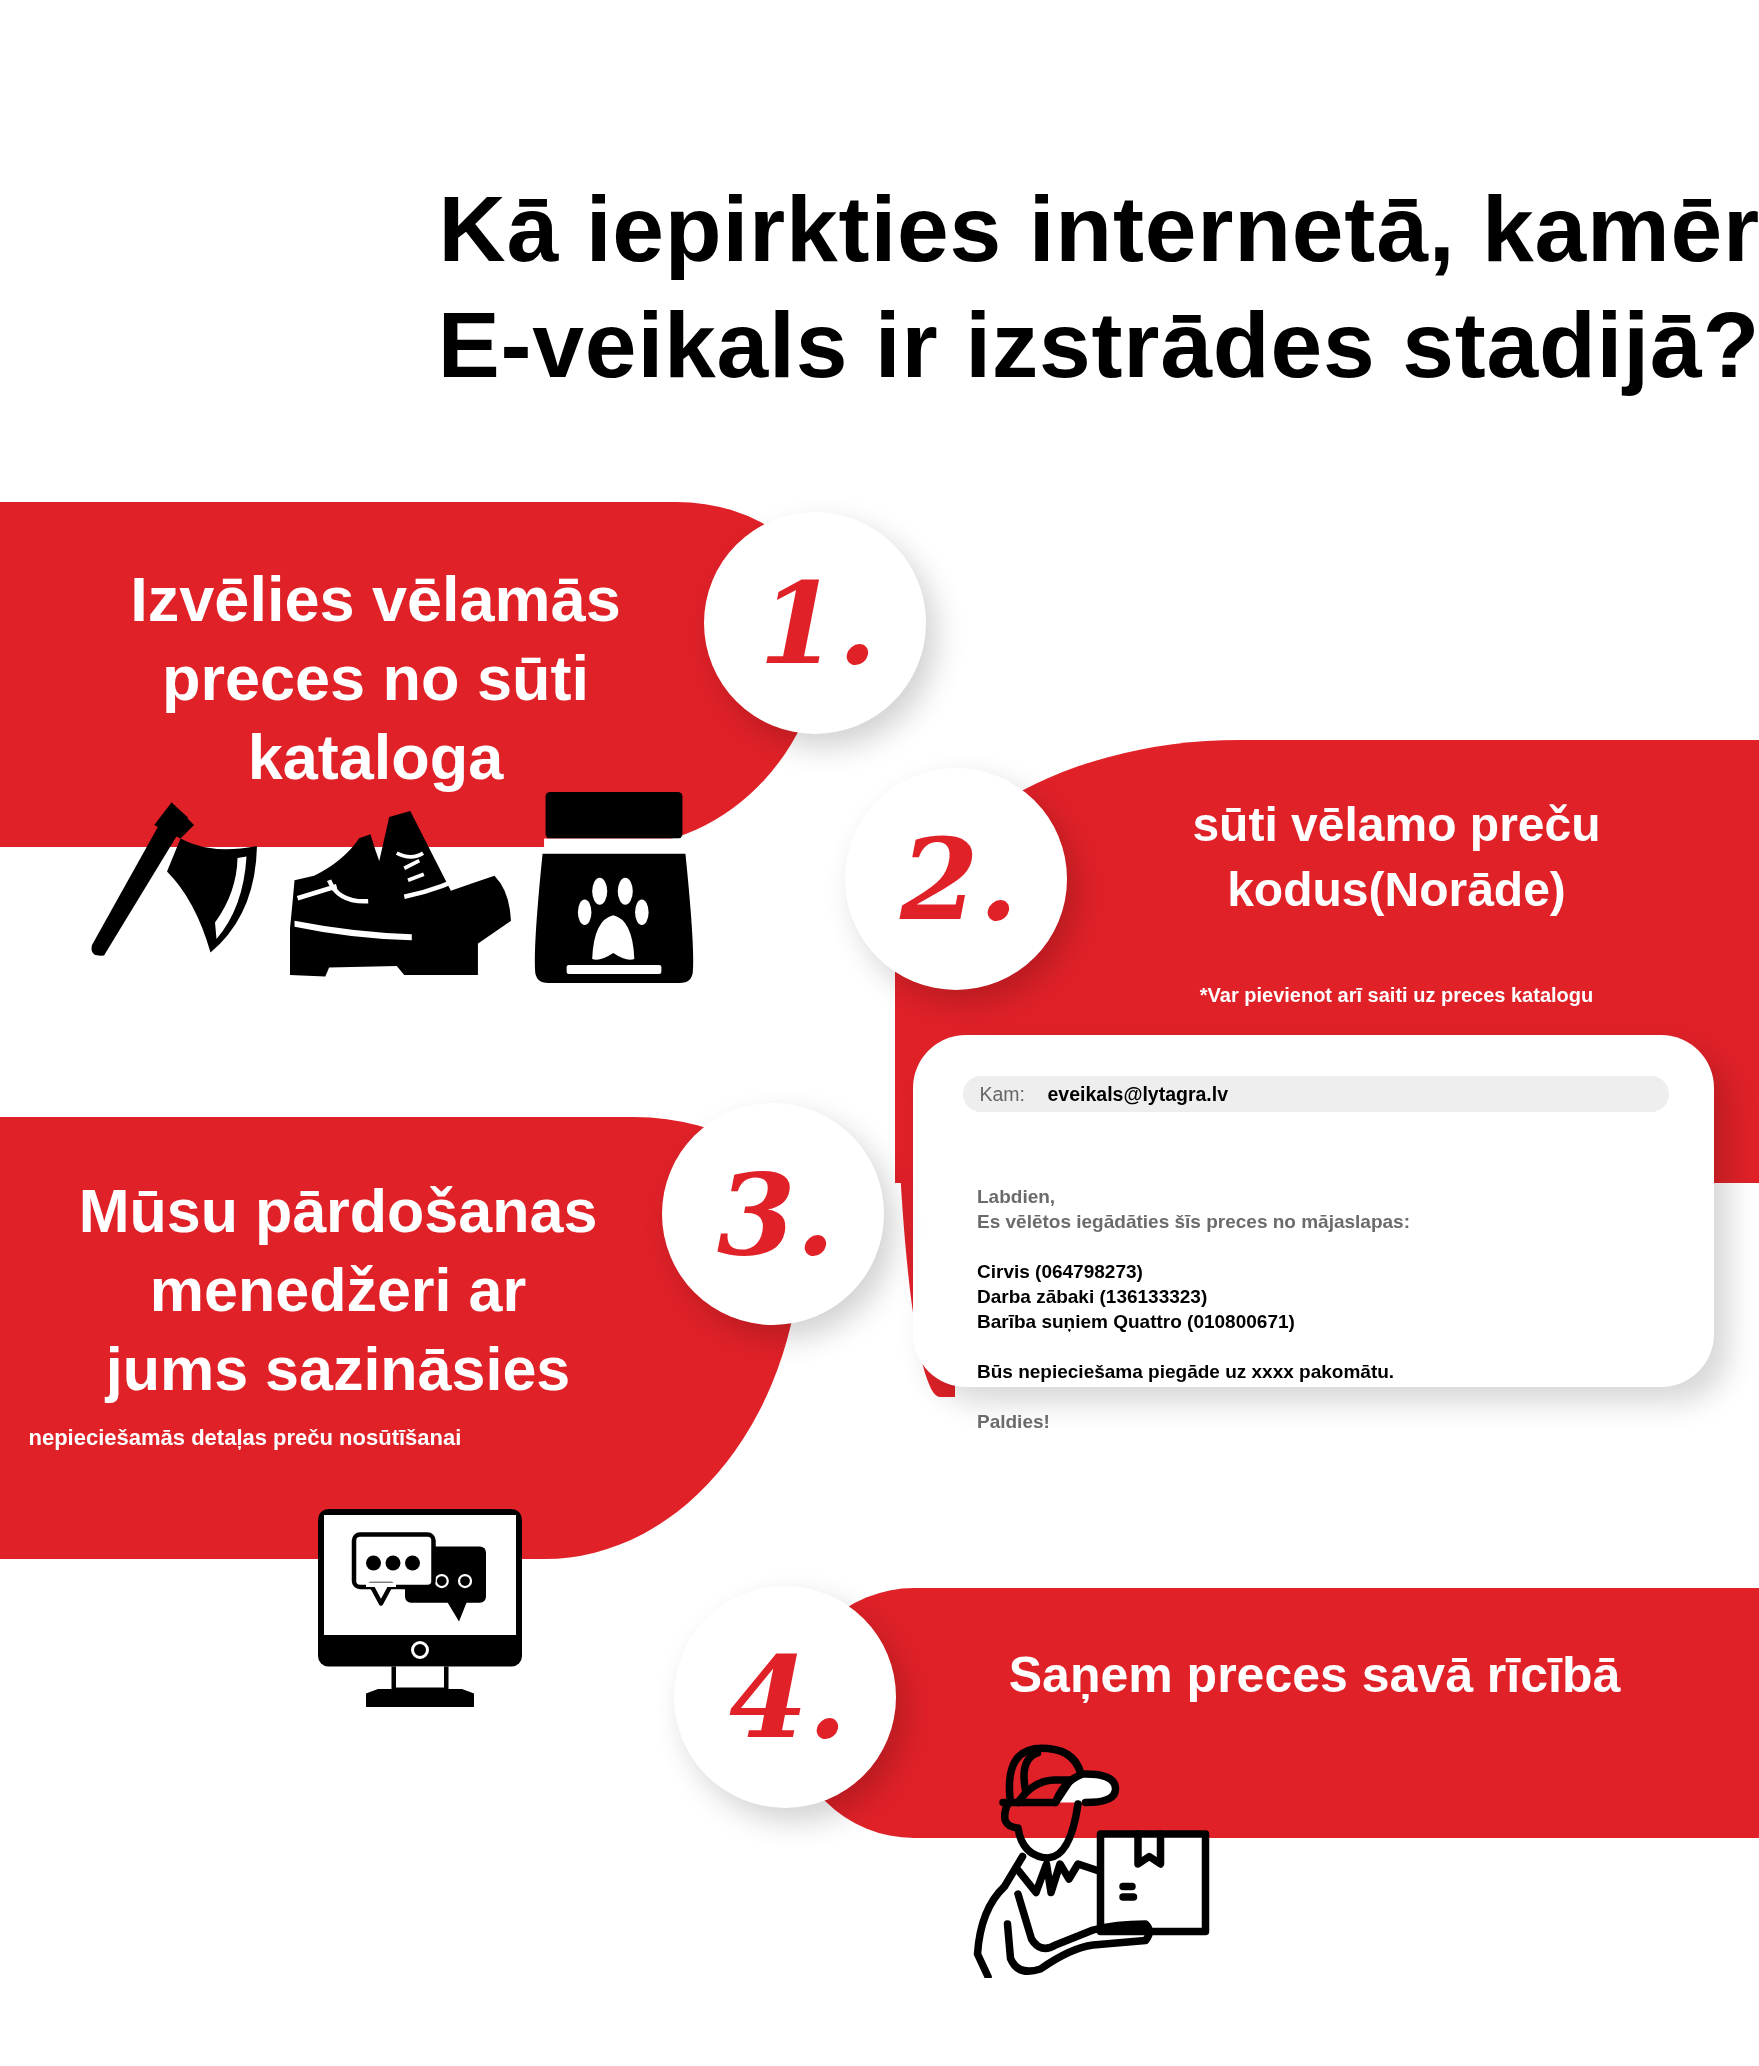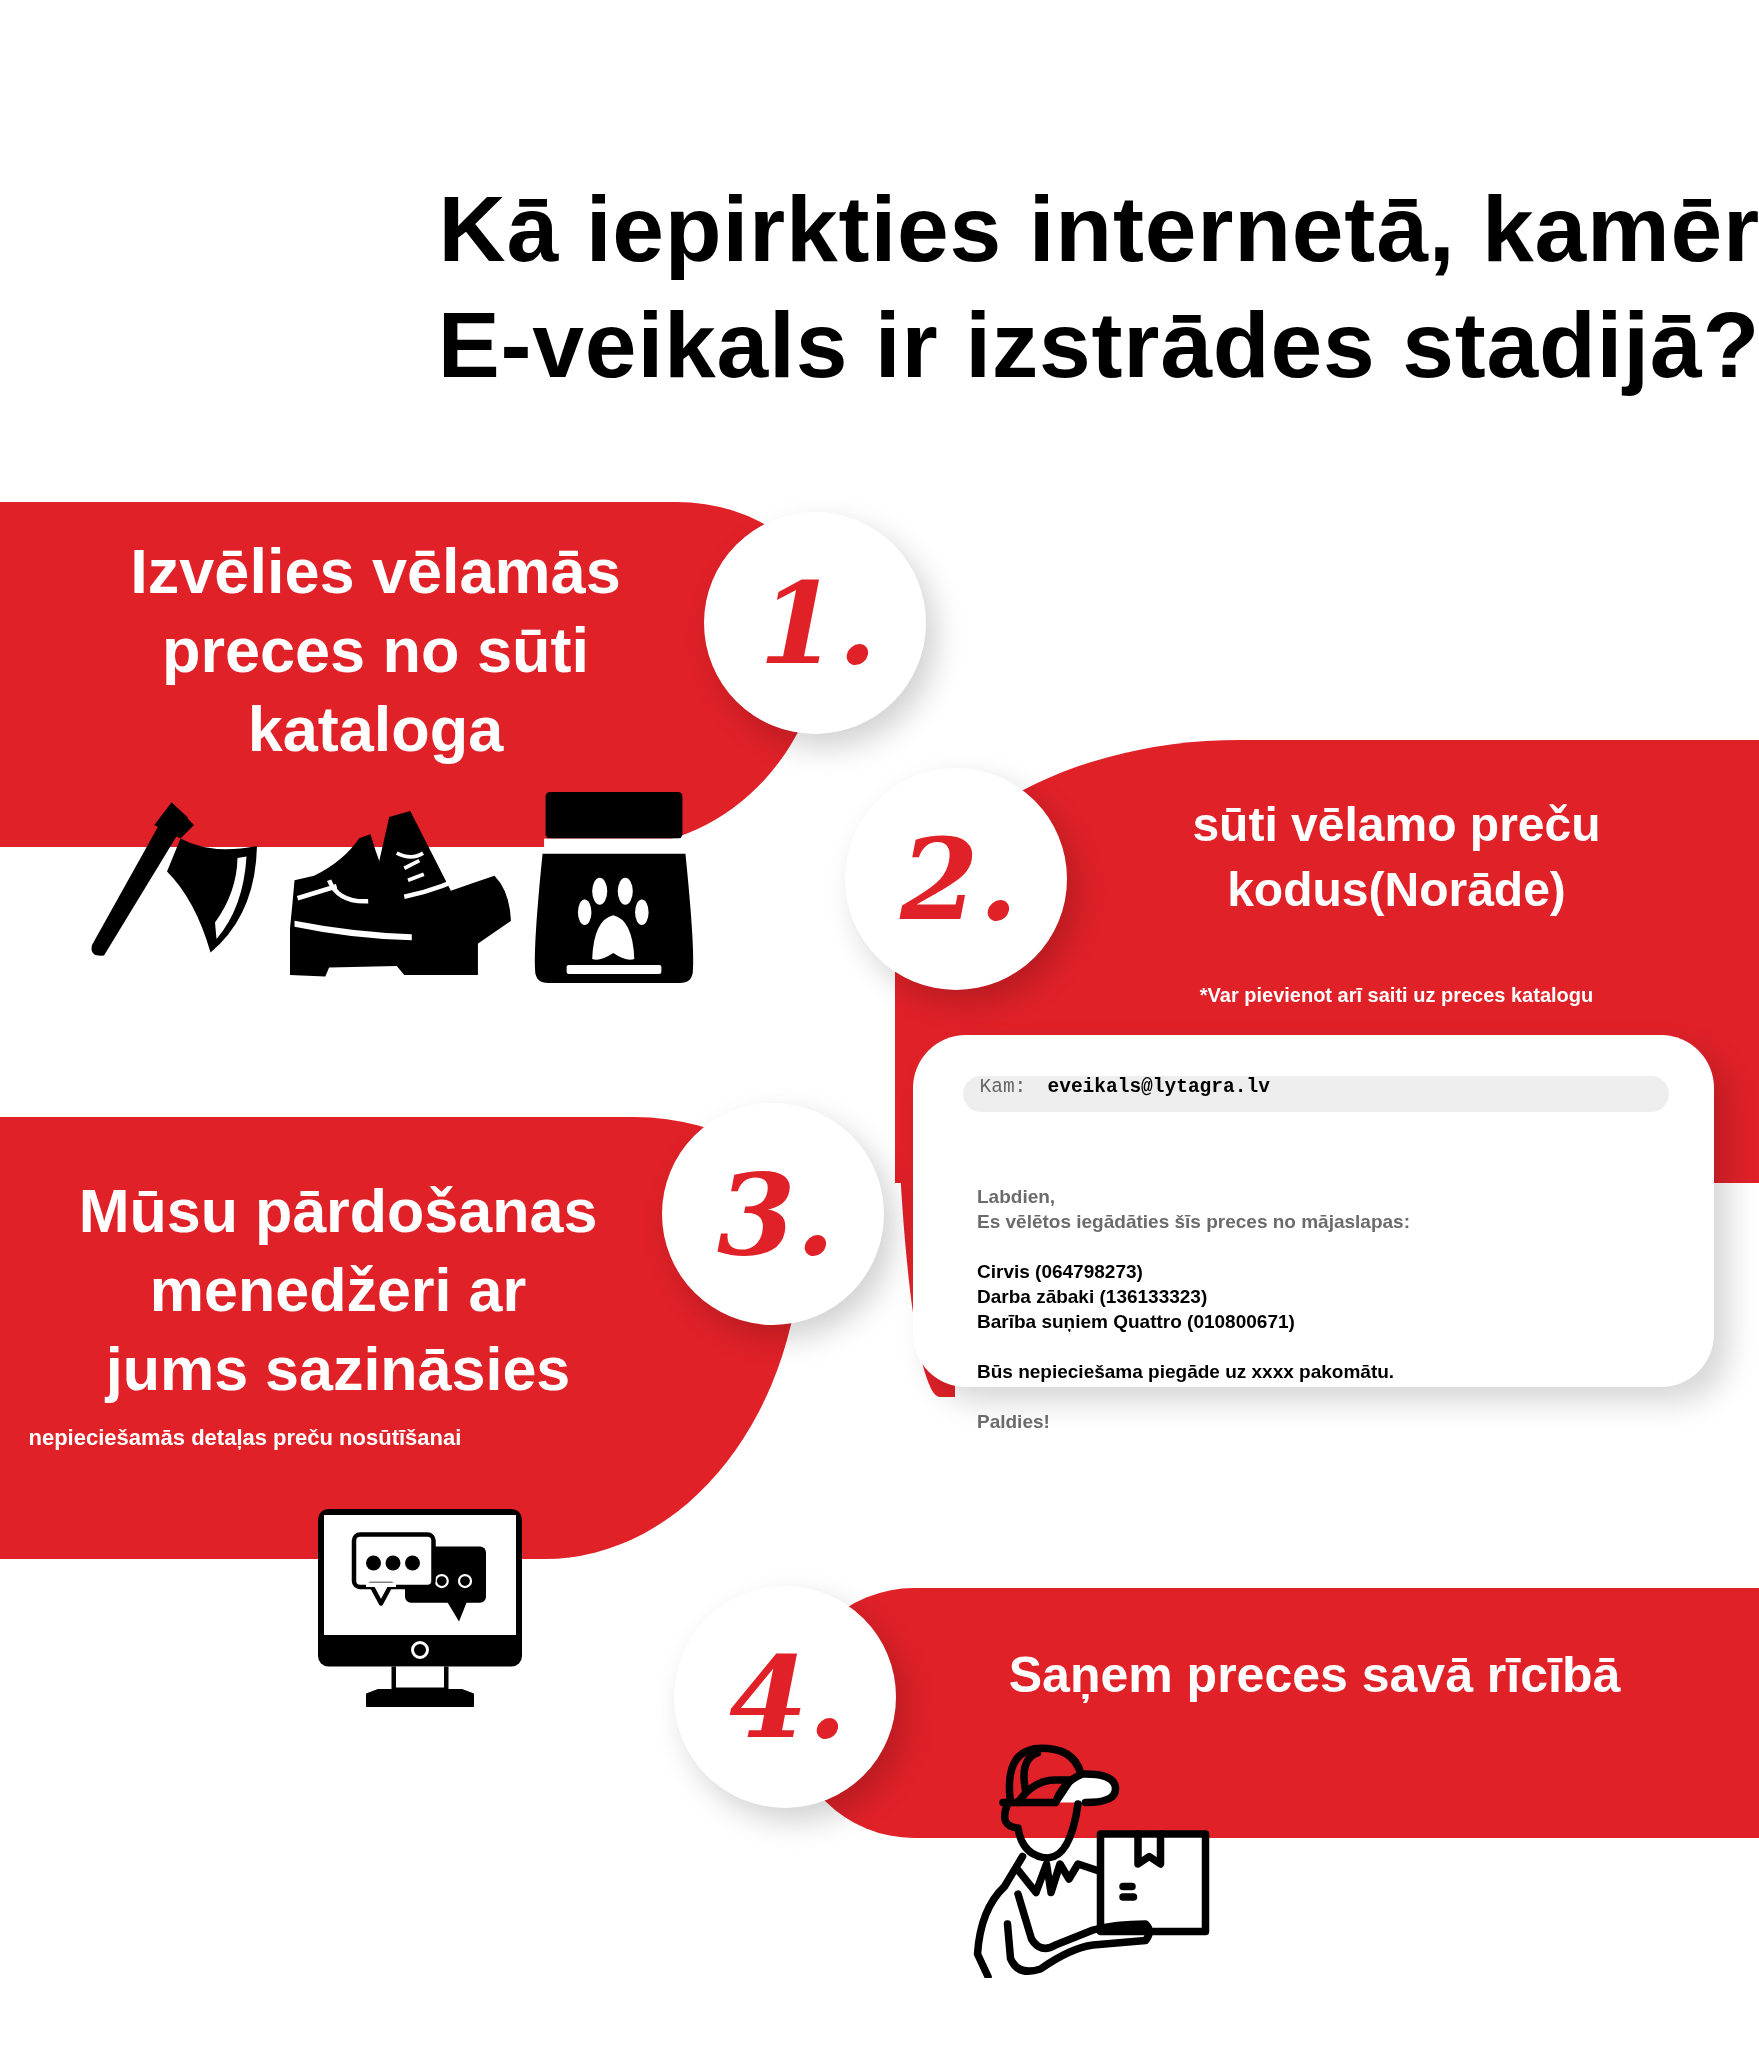--- a/index.html
+++ b/index.html
@@ -9,28 +9,28 @@
   .title div{white-space:nowrap;}
   .red{background:#e02128;}
   .band1{left:0;top:502px;width:826px;height:345px;border-radius:0 225px 315px 0/0 173px 345px 0;}
   .band2{left:895px;top:740px;width:864px;height:443px;border-radius:345px 0 0 0/225px 0 0 0;}
   .band2b{left:895px;top:976px;width:60px;height:421px;background:#e02128;border-radius:0 0 0 45px/0 0 0 421px;}
   .band3{left:0;top:1117px;width:802px;height:442px;border-radius:0 225px 345px 0/0 150px 442px 0;}
   .band4{left:789px;top:1588px;width:971px;height:250px;border-radius:125px 0 0 125px;}
   .circle{width:222px;height:222px;border-radius:50%;background:#fff;box-shadow:10.5px 13.5px 30px rgba(0,0,0,0.18);display:flex;align-items:center;justify-content:center;}
   .num{color:#e02128;font-family:"DejaVu Serif",serif;font-style:italic;font-weight:700;font-size:113px;line-height:1;margin-left:6px;}
   .h-white{color:#fff;font-weight:700;text-align:center;white-space:nowrap;}
-  .s1{left:75px;width:601px;top:532px;font-size:63px;line-height:79px;}
+  .s1{left:75px;width:601px;top:560px;font-size:63px;line-height:79px;}
   .s2{left:1051px;width:691px;top:792px;font-size:48px;line-height:65px;}
   .s2note{left:1051px;width:691px;top:984px;font-size:20px;color:#fff;font-weight:700;text-align:center;}
   .s3{left:15px;width:646px;top:1172px;font-size:61px;line-height:79px;}
   .s3note{left:28.5px;top:1423px;font-size:22px;line-height:30px;color:#fff;font-weight:700;white-space:nowrap;}
   .s4{left:939px;width:751px;top:1645px;font-size:50px;line-height:60px;}
   .card{left:913px;top:1035px;width:801px;height:352px;background:#fff;border-radius:53px;box-shadow:15px 15px 30px rgba(0,0,0,0.16);}
-  .kam{position:absolute;left:50px;top:41px;width:706px;height:36px;background:#eeeeee;border-radius:18px;display:flex;align-items:flex-start;font-size:19.5px;font-family:Liberation Mono, monospace;}
+  .kam{position:absolute;left:50px;top:41px;width:706px;height:36px;background:#eeeeee;border-radius:18px;display:flex;align-items:center;font-size:19.5px;}
   .kam .lbl{color:#666;margin-left:16.5px;width:68px;}
   .kam .val{color:#000;font-weight:700;}
   .mail{position:absolute;left:64px;top:149px;font-size:19px;line-height:25px;white-space:nowrap;}
   .grey{color:#6b6b6b;font-weight:700;}
   .blk{color:#000;font-weight:700;}
   .gap{height:25px;}
   svg{display:block;}
 </style>
 </head>
 <body>

